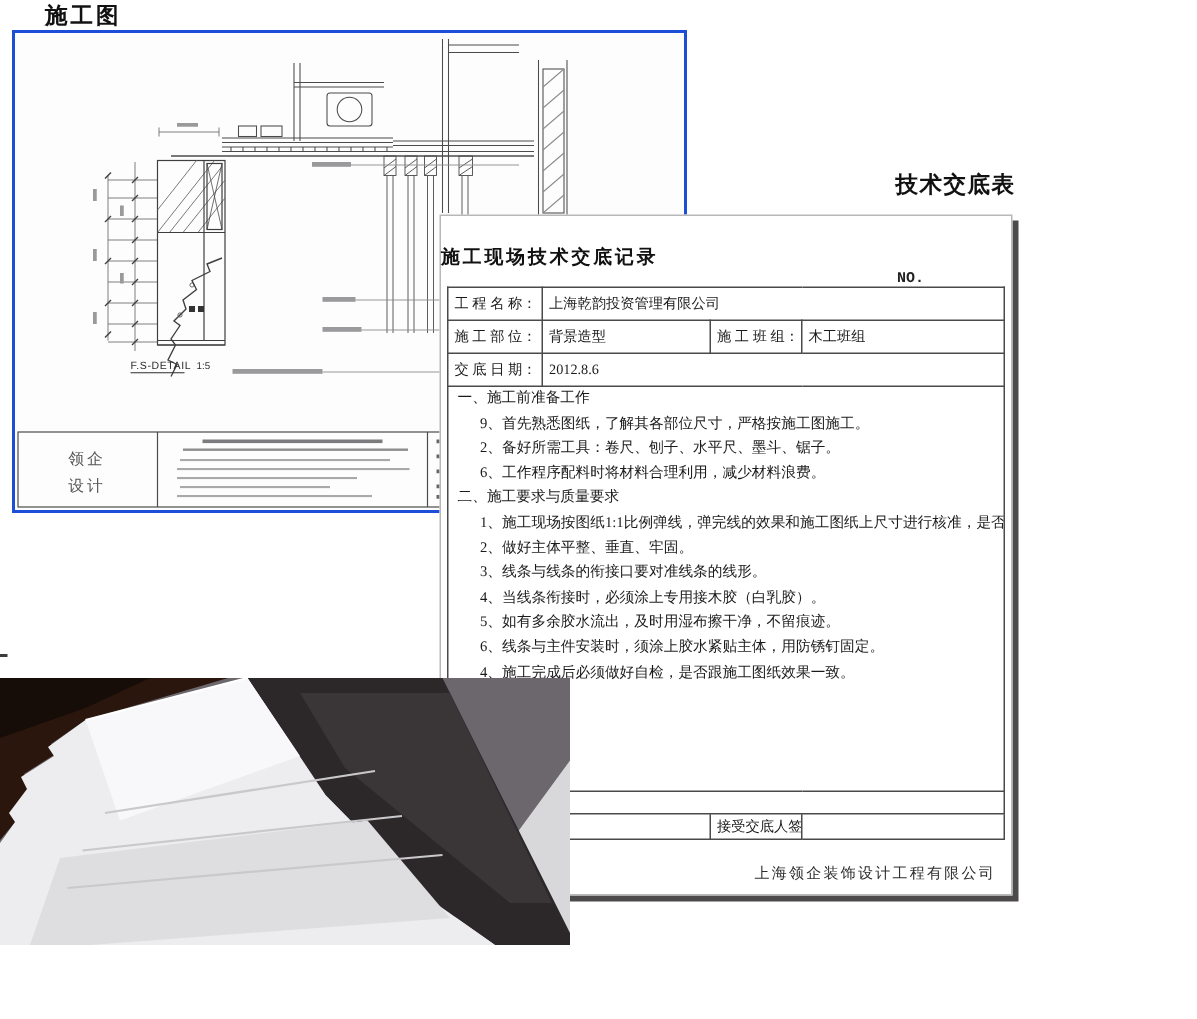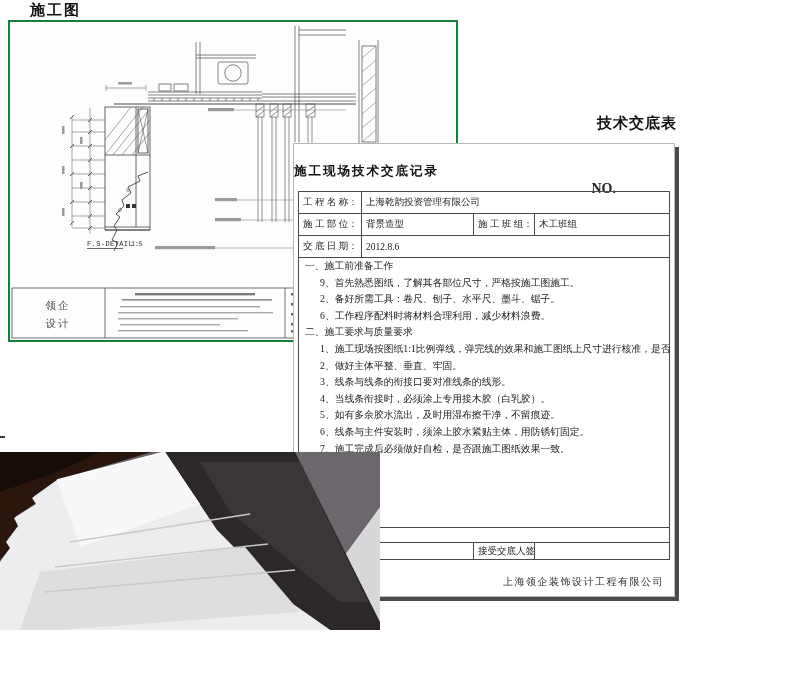--- a/index.html
+++ b/index.html
@@ -10,37 +10,37 @@
   .page-label{
     position:absolute;font-weight:bold;font-size:15px;color:#111;
     letter-spacing:2px;font-family:"Liberation Sans",sans-serif;
   }
   #label-shigongtu{left:2px;top:1px;margin-left:28px;}
   #label-jiaodi{left:597px;top:114px;letter-spacing:1px;}
 
   
   .sheet{
     position:absolute;left:8px;top:20px;width:446px;height:318px;
-    background:#fdfdfd;border:2px solid #15803d;z-index:1;font-family:Liberation Mono, monospace;
+    background:#fdfdfd;border:2px solid #1d4ed8;z-index:1;
   }
   .sheet svg{display:block;}
 
   
   .doc{
     position:absolute;left:293px;top:143px;width:380px;height:452px;
     background:#ffffff;border:1px solid #b8b8b8;
     box-shadow:4px 4px 0 #4d4a4b;z-index:2;
     font-family:"Liberation Serif","DejaVu Serif",serif;color:#1a1a1a;
   }
   .doc-title{
     position:absolute;top:19px;left:0;width:100%;text-align:left;
     font-size:12.5px;font-weight:bold;letter-spacing:2px;color:#111;
   }
   .doc-no{
-    position:absolute;top:37px;right:58px;font-size:14px;font-weight:bold;color:#222;
+    position:absolute;top:37px;right:58px;font-size:10px;font-weight:bold;color:#222;font-family:Liberation Mono, monospace;
   }
   table.doc-table{
     position:absolute;left:4px;top:47px;width:371px;
     border-collapse:collapse;table-layout:fixed;
   }
   table.doc-table td{
     border:1px solid #4a4a4a;font-size:9.5px;color:#1a1a1a;
     padding:0 4px;overflow:hidden;white-space:nowrap;
   }
   td.lbl{letter-spacing:0;text-align:left;padding:0 2px;}
@@ -245,21 +245,21 @@
               <div class="sec-item">9、首先熟悉图纸，了解其各部位尺寸，严格按施工图施工。</div>
               <div class="sec-item">2、备好所需工具：卷尺、刨子、水平尺、墨斗、锯子。</div>
               <div class="sec-item">6、工作程序配料时将材料合理利用，减少材料浪费。</div>
               <div class="sec-heading">二、施工要求与质量要求</div>
               <div class="sec-item">1、施工现场按图纸1:1比例弹线，弹完线的效果和施工图纸上尺寸进行核准，是否一致。</div>
               <div class="sec-item">2、做好主体平整、垂直、牢固。</div>
               <div class="sec-item">3、线条与线条的衔接口要对准线条的线形。</div>
               <div class="sec-item">4、当线条衔接时，必须涂上专用接木胶（白乳胶）。</div>
               <div class="sec-item">5、如有多余胶水流出，及时用湿布擦干净，不留痕迹。</div>
               <div class="sec-item">6、线条与主件安装时，须涂上胶水紧贴主体，用防锈钉固定。</div>
-              <div class="sec-item">7、施工完成后必须做好自检，是否跟施工图纸效果一致。</div>
+              <div class="sec-item">4、施工完成后必须做好自检，是否跟施工图纸效果一致。</div>
             </div>
       </td>
     </tr>
     <tr class="empty-r">
       <td colspan="4"></td>
     </tr>
     <tr class="sig-r">
       <td colspan="2"></td>
       <td class="sig-lbl">接受交底人签名：</td>
       <td></td>

